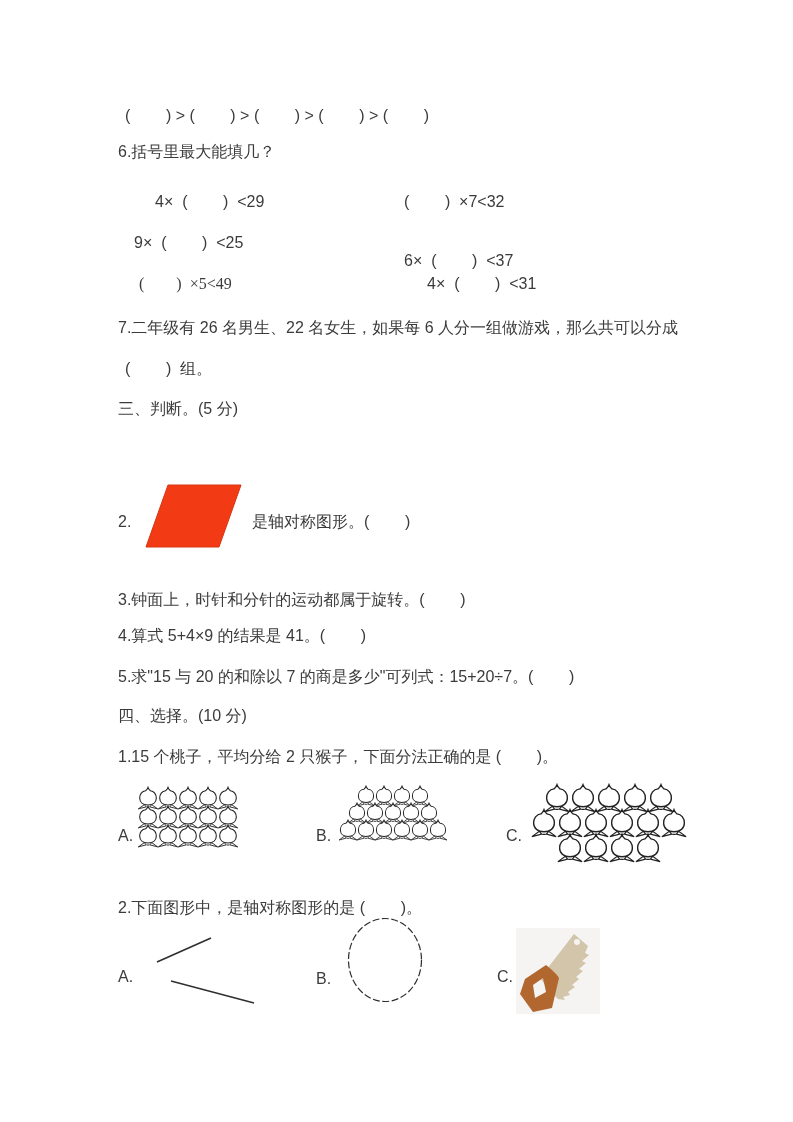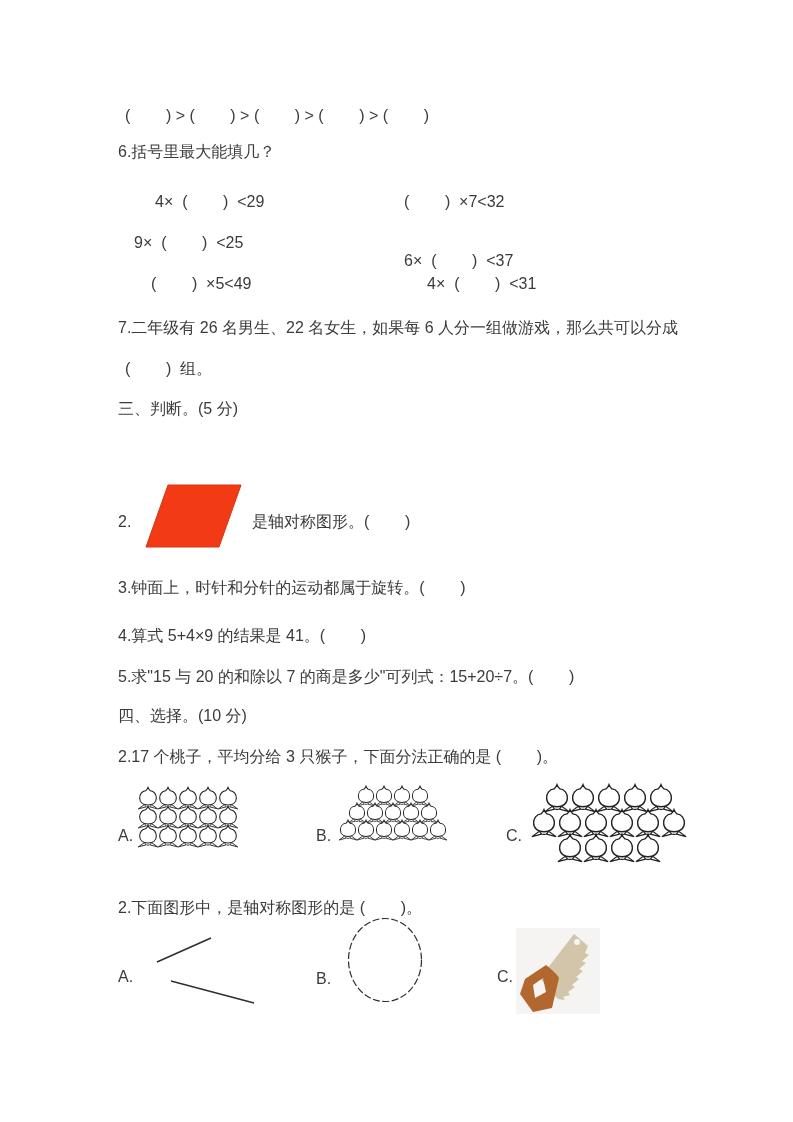--- a/index.html
+++ b/index.html
@@ -38,40 +38,40 @@
     </defs>
   </svg>
 
   <div class="line" style="left:125px;top:104px;">(        ) &gt; (        ) &gt; (        ) &gt; (        ) &gt; (        )</div>
 
   <div class="line" style="left:118px;top:140px;">6.括号里最大能填几？</div>
   <div class="line" style="left:134px;top:190px;margin-left:21px;">4×  (        )  &lt;29</div>
   <div class="line" style="left:404px;top:190px;">(        )  ×7&lt;32</div>
   <div class="line" style="left:134px;top:231px;">9×  (        )  &lt;25</div>
   <div class="line" style="left:404px;top:231px;margin-top:18px;">6×  (        )  &lt;37</div>
-  <div class="line" style="left:151px;top:272px;">(        )  ×5&lt;49</div>
+  <div class="line" style="left:139px;top:272px;font-family:Liberation Serif, serif;">(        )  ×5&lt;49</div>
   <div class="line" style="left:427px;top:272px;">4×  (        )  &lt;31</div>
 
   <div class="line" style="left:118px;top:316px;">7.二年级有 26 名男生、22 名女生，如果每 6 人分一组做游戏，那么共可以分成</div>
   <div class="line" style="left:125px;top:357px;">(        )  组。</div>
 
   <div class="line" style="left:118px;top:397px;">三、判断。(5 分)</div>
 
   <div class="line" style="left:118px;top:510px;">2.</div>
   <svg class="shape" style="left:140px;top:483px;" width="102" height="66" viewBox="0 0 102 66">
     <polygon points="28,2 101,2 79,64 6,64" fill="#f23b14" stroke="#d63410"></polygon>
   </svg>
   <div class="line" style="left:252px;top:510px;">是轴对称图形。(        )</div>
 
-  <div class="line" style="left:118px;top:576px;">3.钟面上，时针和分针的运动都属于旋转。(        )</div>
+  <div class="line" style="left:118px;top:588px;">3.钟面上，时针和分针的运动都属于旋转。(        )</div>
   <div class="line" style="left:118px;top:624px;">4.算式 5+4×9 的结果是 41。(        )</div>
   <div class="line" style="left:118px;top:665px;">5.求"15 与 20 的和除以 7 的商是多少"可列式：15+20÷7。(        )</div>
 
   <div class="line" style="left:118px;top:704px;text-align:center;">四、选择。(10 分)</div>
-  <div class="line" style="left:118px;top:745px;">2.17 个桃子，平均分给 3 只猴子，下面分法正确的是 (        )。</div>
+  <div class="line" style="left:118px;top:745px;">1.15 个桃子，平均分给 2 只猴子，下面分法正确的是 (        )。</div>
 
   <div class="line" style="left:118px;top:824px;">A.</div>
   <div class="peach-group" style="left:136px;top:786px;width:120px;">
       <div class="peach-row">
         <svg class="peach-icon" width="24" height="24" viewBox="0 0 24 26">
           <use href="#peach-shape"></use>
         </svg>
         <svg class="peach-icon" width="24" height="24" viewBox="0 0 24 26">
           <use href="#peach-shape"></use>
         </svg>

